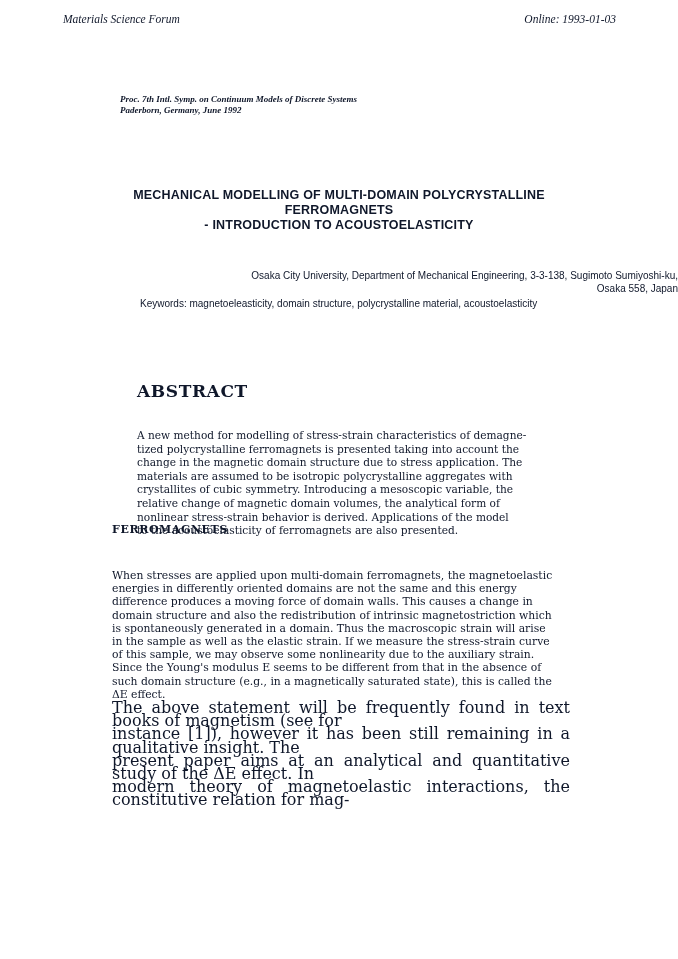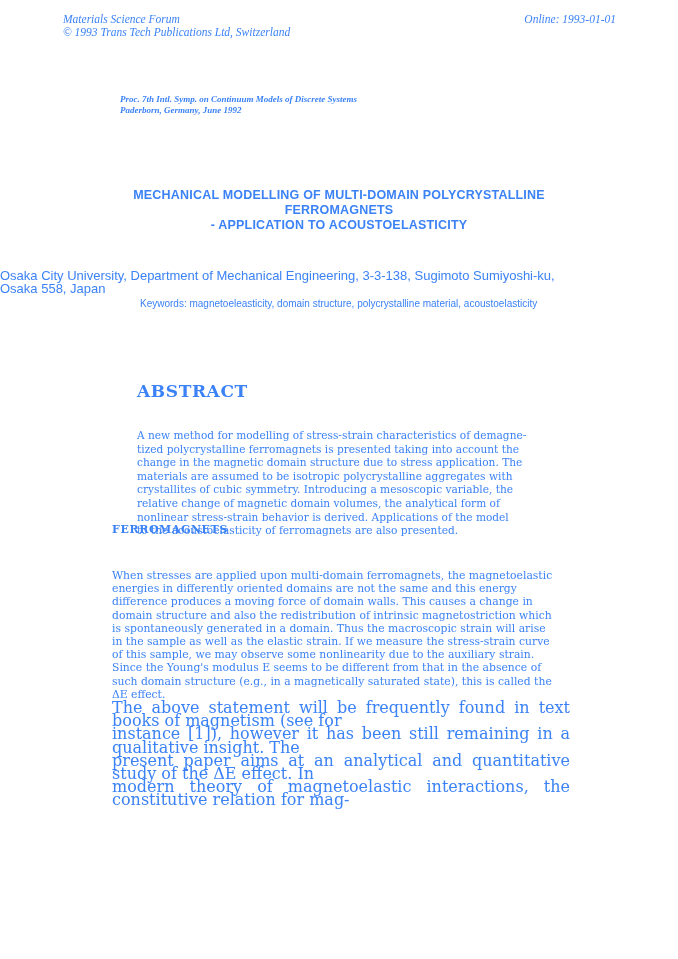--- a/index.html
+++ b/index.html
@@ -1,21 +1,21 @@
 <!DOCTYPE html>
 <html><head>
 <meta charset="utf-8">
 <style>
   html,body { margin:0; padding:0; background:#888; }
   .page {
     position:relative;
     width:678px; height:959px;
     margin:0 auto;
     background:#ffffff;
-    color:#3b82f6;
+    color:#0f172a;
     overflow:hidden;
   }
   .serif-it { font-family:"Liberation Serif", serif; font-style:italic; }
   .sans     { font-family:"Liberation Sans", sans-serif; }
   .type     { font-family:"DejaVu Serif", serif; }
   .pre      { white-space:pre-line;margin-top:28px; }
 
   .hdr-left {
     position:absolute; left:63px; top:13px;
     font-size:11.5px; line-height:13px;
@@ -32,21 +32,21 @@
     position:absolute; left:64px; right:64px; top:160px;
     text-align:center; font-weight:bold; font-size:12.5px; line-height:15px;
     letter-spacing:0.2px;
   }
   .author {
     position:absolute; left:0; right:0; top:224px;
     text-align:center; font-size:12px;
   }
   .affil {
     position:absolute; left:0; right:0; top:241px;
-    text-align:left; font-size:13px; line-height:13px;
+    text-align:right; font-size:10px; line-height:13px;
   }
   .keywords {
     position:absolute; left:140px; top:298px;
     font-size:10px;
   }
   .abs-head {
     position:absolute; left:137px; top:381px;
     font-size:17px; font-weight:bold; letter-spacing:0.6px;
   }
   .abs-body {
@@ -66,31 +66,30 @@
     font-size:16px; line-height:13.2px; text-align:justify;
   }
 </style>
 </head>
 <body>
 
 <div class="page">
 
   <div class="hdr-left serif-it">
     <div>Materials Science Forum</div>
-    <div>© 1993 Trans Tech Publications Ltd, Switzerland</div>
   </div>
 
-  <div class="hdr-right serif-it">Online: 1993-01-01</div>
+  <div class="hdr-right serif-it">Online: 1993-01-03</div>
 
   <div class="proc serif-it pre">Proc. 7th Intl. Symp. on Continuum Models of Discrete Systems
 Paderborn, Germany, June 1992</div>
 
   <div class="title sans pre">MECHANICAL MODELLING OF MULTI-DOMAIN POLYCRYSTALLINE
 FERROMAGNETS
-- APPLICATION TO ACOUSTOELASTICITY</div>
+- INTRODUCTION TO ACOUSTOELASTICITY</div>
 
 
   <div class="affil sans pre">Osaka City University, Department of Mechanical Engineering, 3-3-138, Sugimoto Sumiyoshi-ku,
 Osaka 558, Japan</div>
 
   <div class="keywords sans">Keywords: magnetoeleasticity, domain structure, polycrystalline material, acoustoelasticity</div>
 
   <div class="abs-head type">ABSTRACT</div>
 
   <div class="abs-body type pre">A new method for modelling of stress-strain characteristics of demagne-

